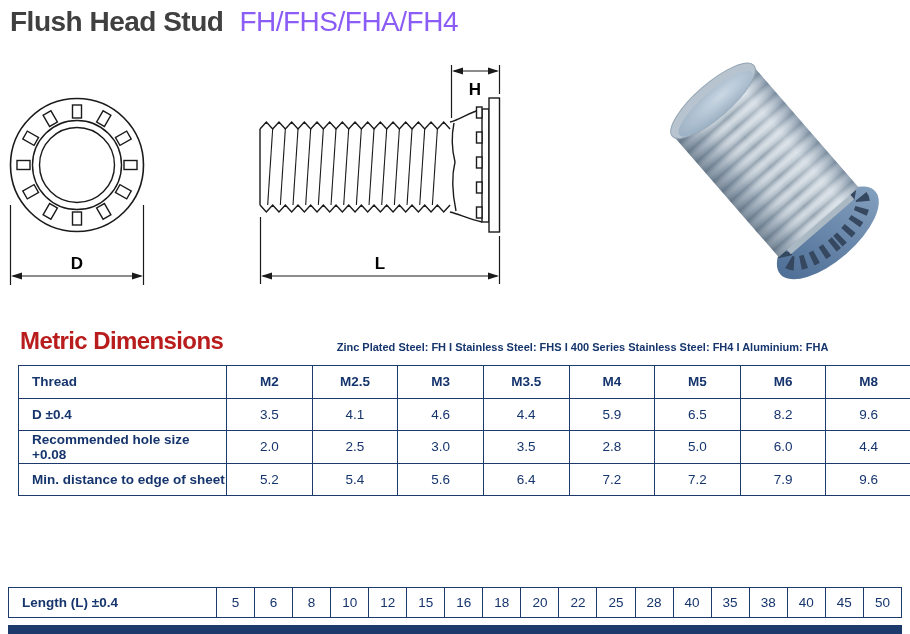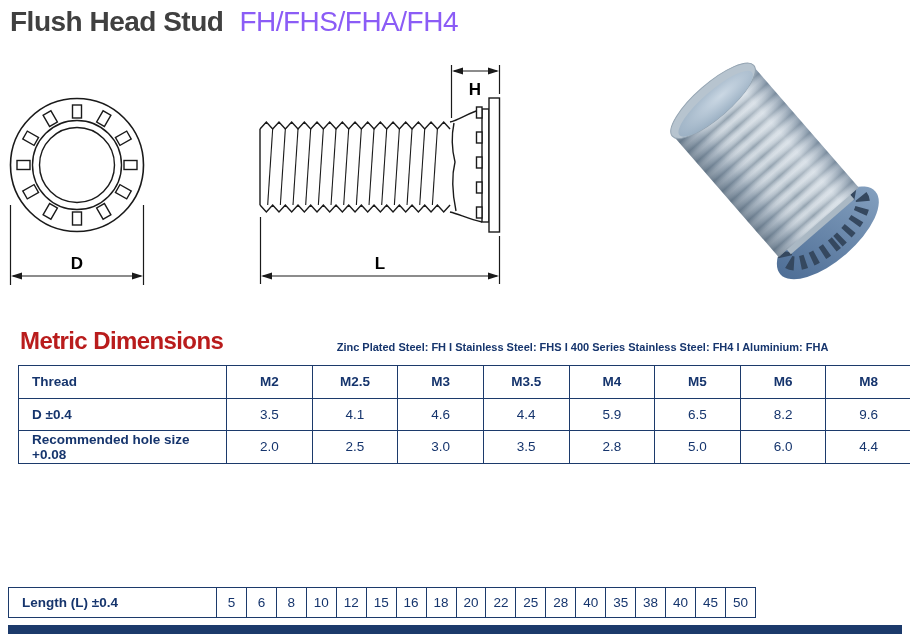--- a/index.html
+++ b/index.html
@@ -25,21 +25,21 @@
   table { border-collapse:collapse; table-layout:fixed; background:#fff; }
   .metric-table { position:absolute; left:18px; top:365px; width:894px; }
   .metric-table th, .metric-table td {
     border:1.6px solid #1c3a6b; color:#16356d; font-size:13.5px;
     text-align:center; vertical-align:middle; height:32.6px; overflow:hidden;
   }
   .metric-table tr > th:first-child { text-align:left; padding-left:13px; font-weight:700; }
   .metric-table th { font-weight:700; }
   .metric-table td { font-weight:400; }
 
-  .length-table { position:absolute; left:8px; top:587px; width:748px; }
+  .length-table { position:absolute; left:8px; top:587px; width:894px; }
   .length-table th, .length-table td {
     border:1.6px solid #1c3a6b; color:#16356d; font-size:13.5px;
     text-align:center; vertical-align:middle; height:30px; overflow:hidden;
   }
   .length-table th { text-align:left; padding-left:13px; font-weight:700; }
   .length-table td { font-weight:400; }
 
   .footer-bar {
     position:absolute; left:8px; top:625px; width:894px; height:9px;
     background:#1c3a6b;
@@ -217,20 +217,31 @@
           <th>Recommended hole size +0.08</th>
           <td>2.0</td>
           <td>2.5</td>
           <td>3.0</td>
           <td>3.5</td>
           <td>2.8</td>
           <td>5.0</td>
           <td>6.0</td>
           <td>4.4</td>
         </tr>
+        <tr>
+          <th>Min. distance to edge of sheet</th>
+          <td>5.2</td>
+          <td>5.4</td>
+          <td>5.6</td>
+          <td>6.4</td>
+          <td>7.2</td>
+          <td>7.2</td>
+          <td>7.9</td>
+          <td>9.6</td>
+        </tr>
       </tbody>
   </table>
 
   <table class="length-table">
     <colgroup>
         <col style="width:208px">
         <col span="18">
       </colgroup>
     <tbody>
         <tr>

